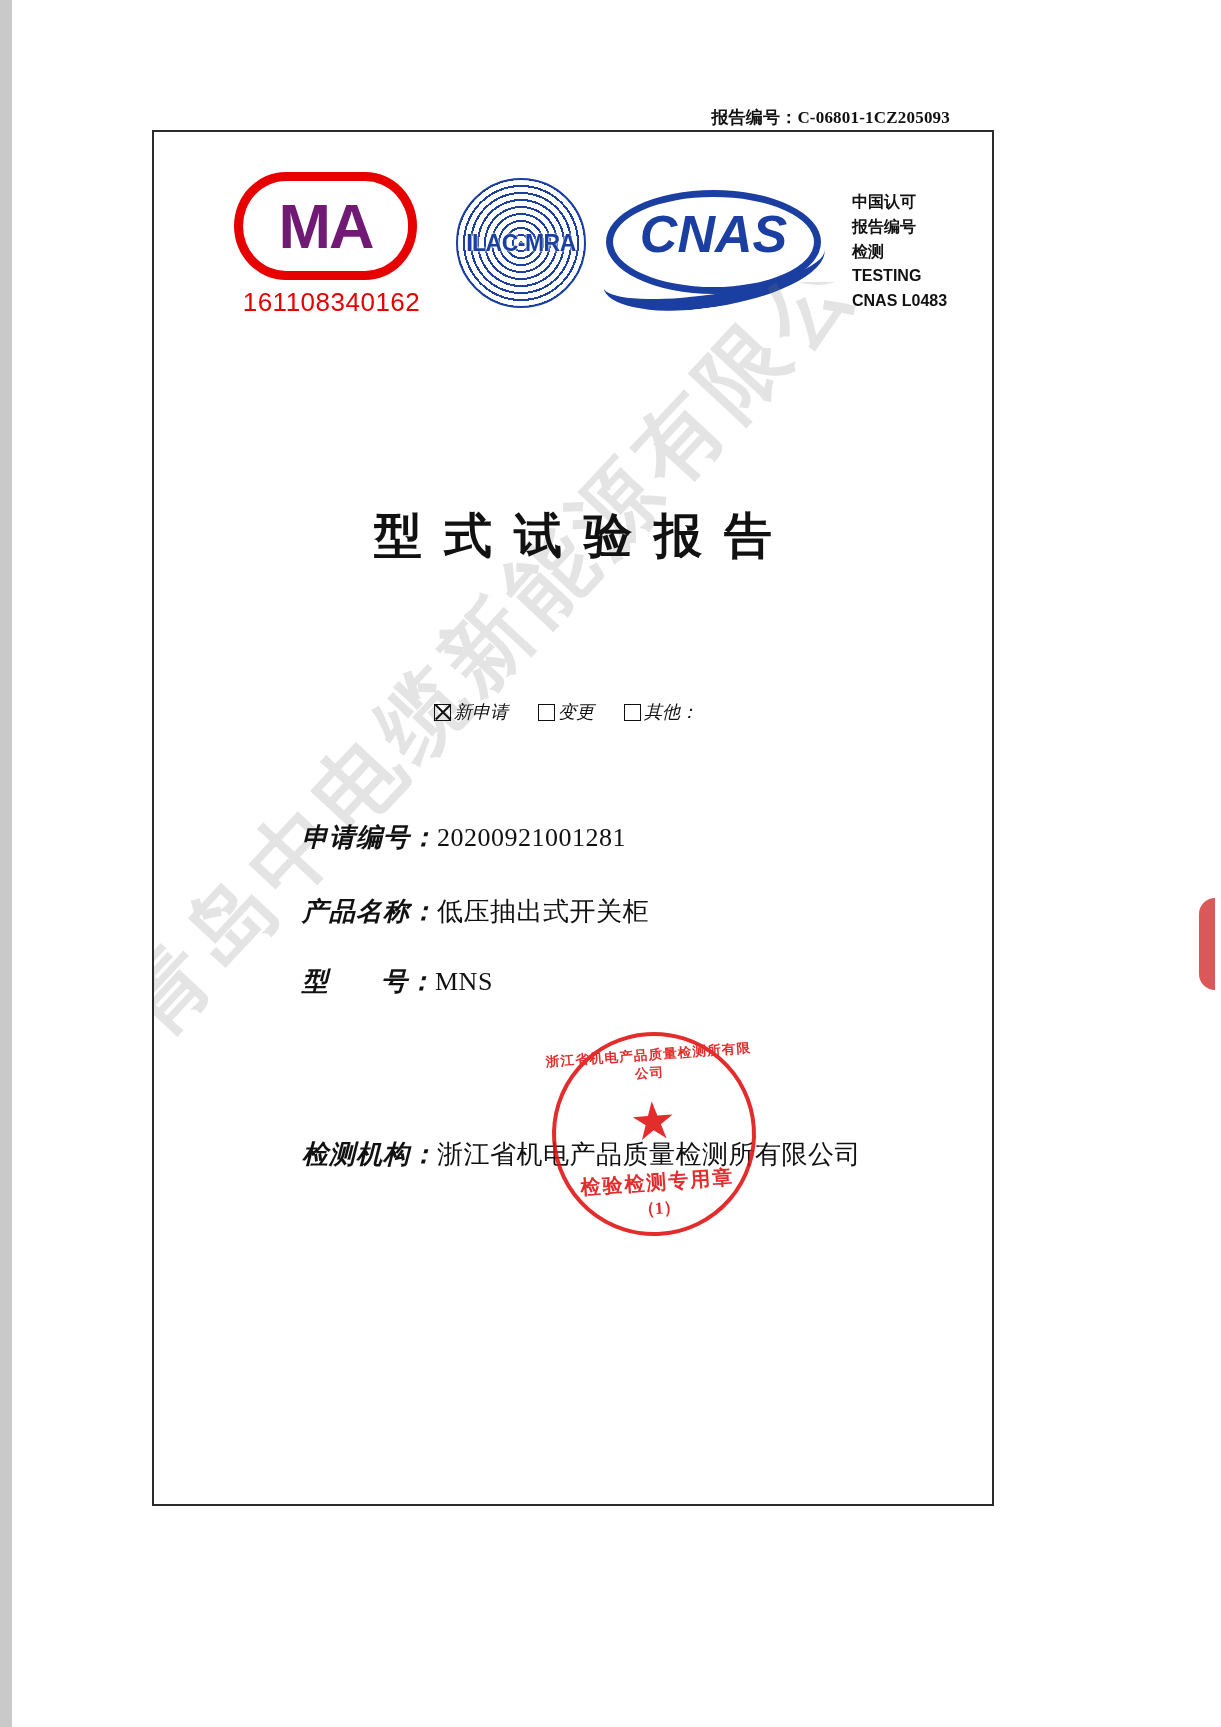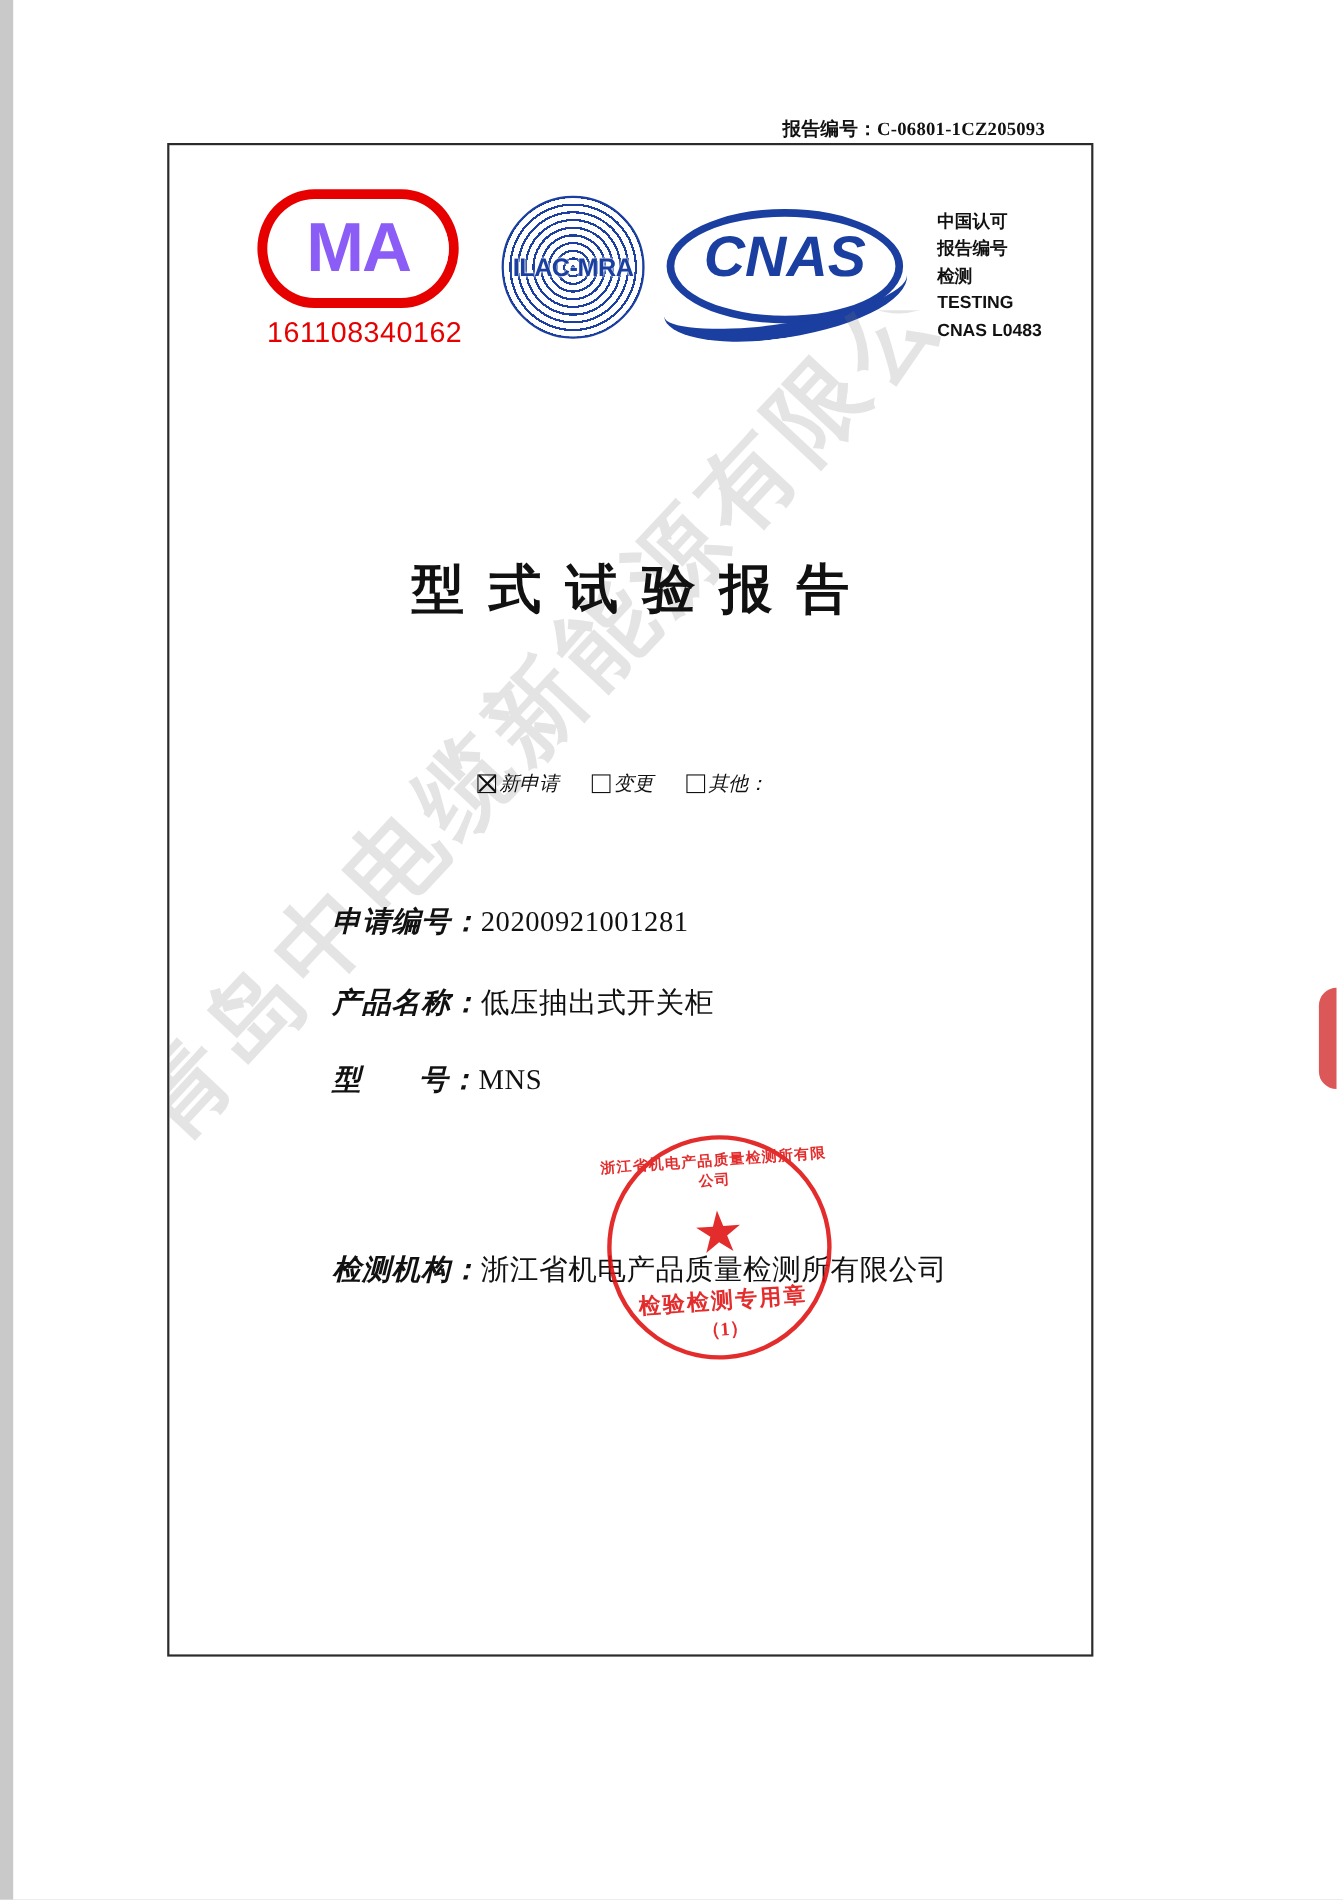--- a/index.html
+++ b/index.html
@@ -90,21 +90,21 @@
     position: absolute;
     left: 0;
     top: 50%;
     width: 100%;
     transform: translateY(-50%);
     text-align: center;
     font-family: "Liberation Sans", sans-serif;
     font-weight: bold;
     font-size: 63px;
     letter-spacing: -2px;
-    color: #8b5cf6;
+    color: #701a75;
     line-height: 1;
   }
   
   #cma-notch {
     position: absolute;
     right: -14px;
     top: 50%;
     width: 34px;
     height: 30px;
     background: #ffffff;

